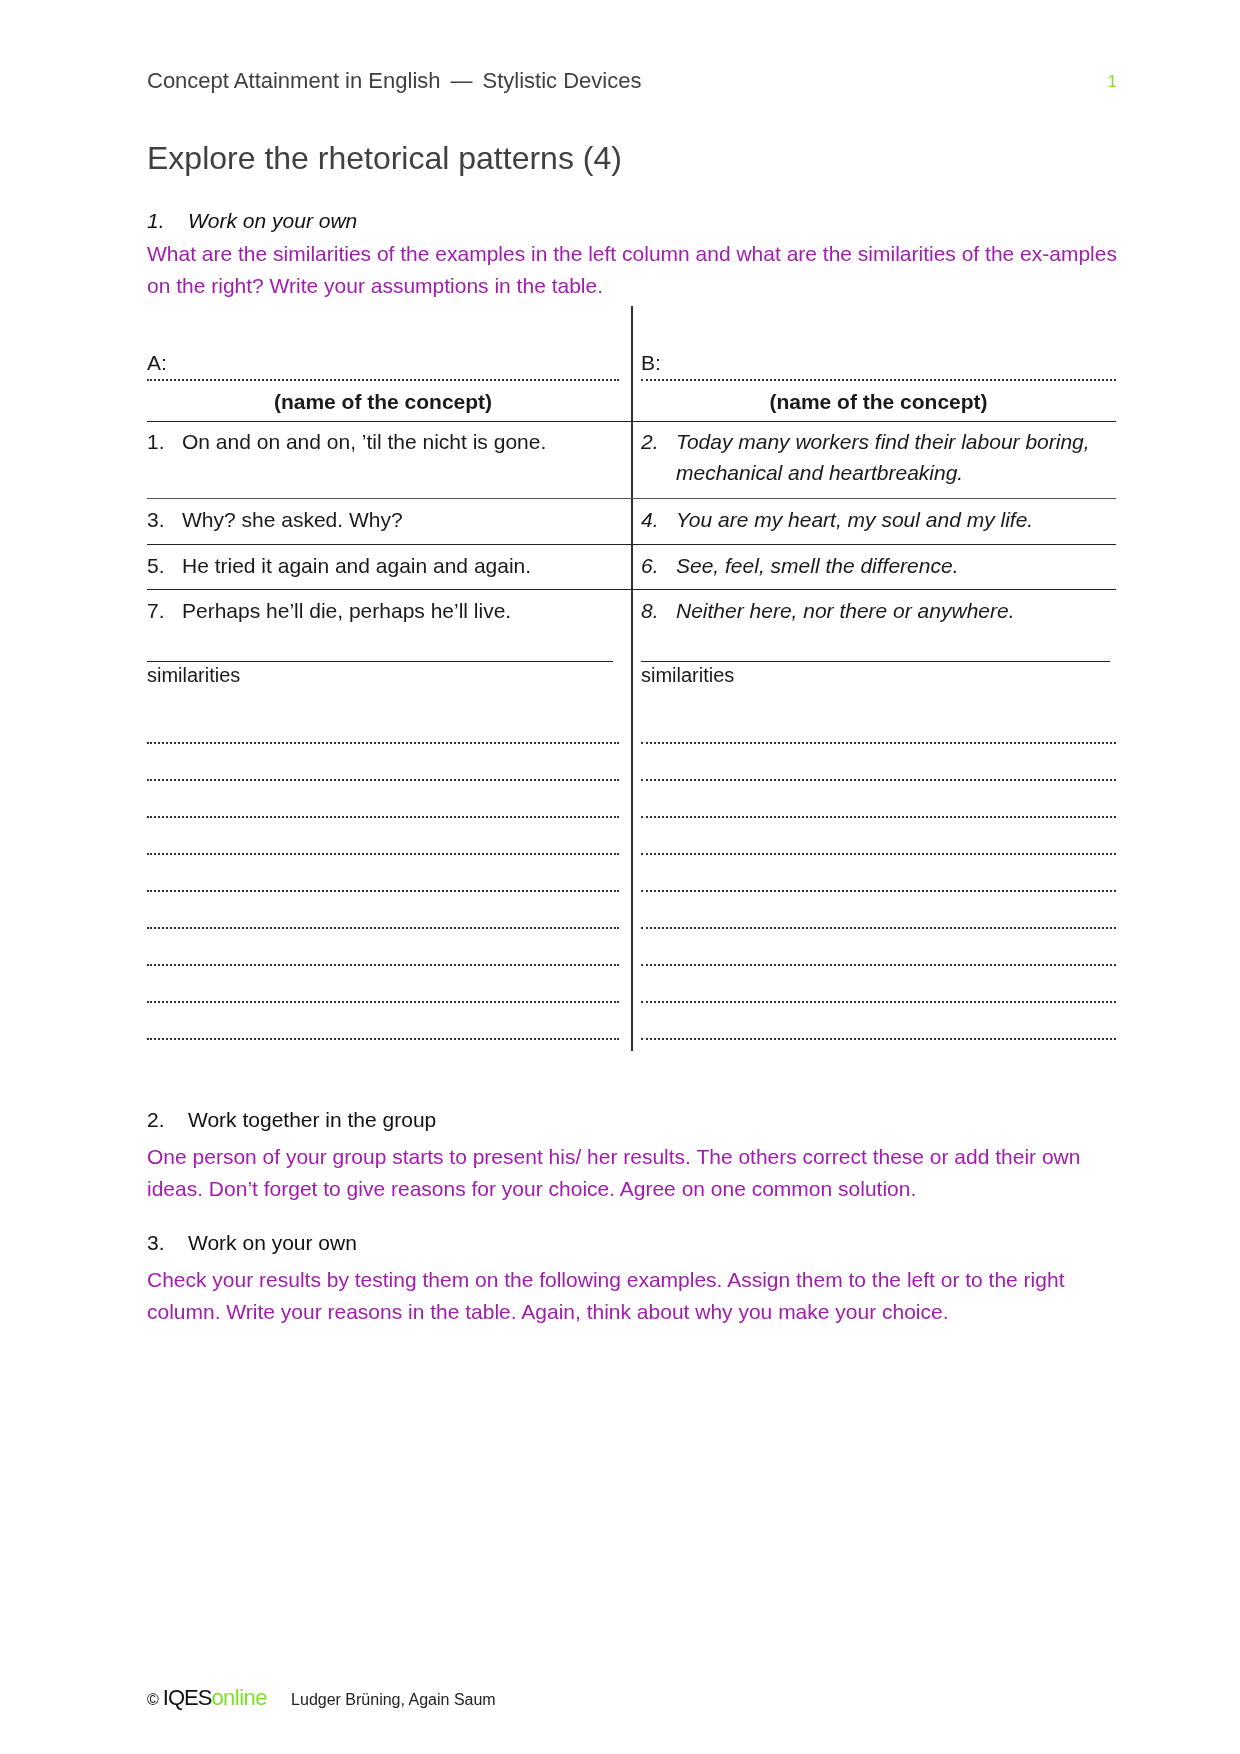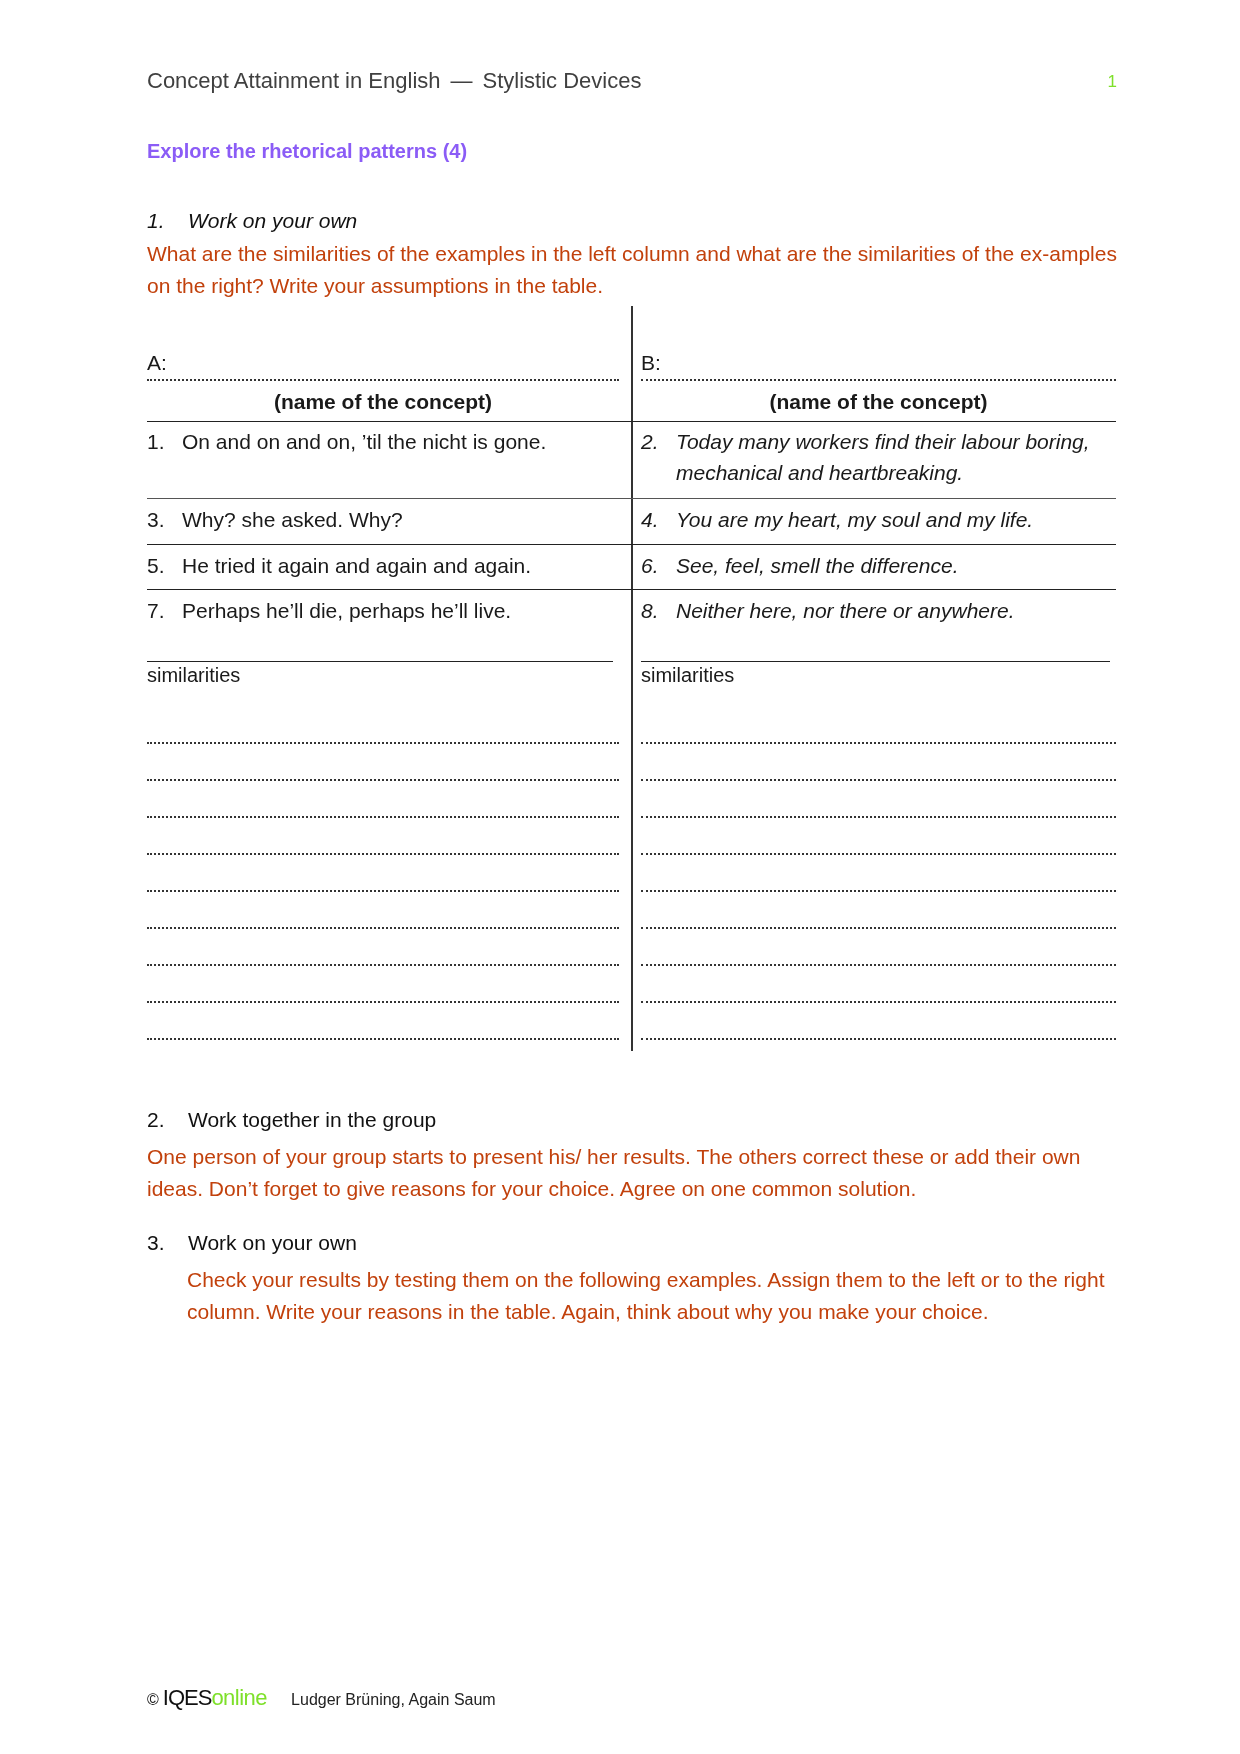--- a/index.html
+++ b/index.html
@@ -9,27 +9,27 @@
   }
   .header {
     position: absolute; left: 147px; top: 68px; width: 970px;
     font-size: 22px; color: #404040; letter-spacing: 0px;
   }
   .header .sep { margin: 0 10px; }
   .page-num {
     position: absolute; right: 123px; top: 72px; font-size: 17px; color: #7ee02a;
   }
   .title {
-    position: absolute; left: 147px; top: 140px; font-size: 20px; color: #8b5cf6;
-    font-weight: bold; margin: 0;
+    position: absolute; left: 147px; top: 140px; font-size: 32px; color: #404040;
+    font-weight: normal; margin: 0;
   }
   .task-head { position: absolute; left: 147px; font-size: 21px; color: #111; }
   .task-head .num { display: inline-block; width: 41px; }
   .task-text {
-    position: absolute; left: 147px; width: 970px; font-size: 21px; line-height: 32px; color: #c2410c;
+    position: absolute; left: 147px; width: 970px; font-size: 21px; line-height: 32px; color: #a21caf;
   }
 
   
   .vline { position: absolute; left: 631px; top: 306px; width: 2px; height: 745px; background: #333; }
 
   .concept-label { position: absolute; top: 351px; font-size: 21px; }
   .dots {
     position: absolute; height: 0; border-bottom: 2px dotted #333;
   }
   .concept-caption { position: absolute; top: 390px; font-size: 21px; text-align: center; font-weight: bold; }
@@ -144,21 +144,21 @@
 <div class="task-head" style="top:1108px;">
   <span class="num">2.</span><span>Work together in the group</span>
 </div>
 <div class="task-text" style="top:1141px;">
   <span>One person of your group starts to present his/ her results. The others correct these or add their own ideas. Don’t forget to give reasons for your choice. Agree on one common solution.</span>
 </div>
 
 <div class="task-head" style="top:1231px;">
   <span class="num">3.</span><span>Work on your own</span>
 </div>
-<div class="task-text" style="top:1264px;margin-left:40px;">
+<div class="task-text" style="top:1264px;">
   <span>Check your results by testing them on the following examples. Assign them to the left or to the right column. Write your reasons in the table. Again, think about why you make your choice.</span>
 </div>
 
 <div class="footer">
   <span class="copy">©</span>
   <span class="iqes">IQES</span>
   <span class="online">online</span>
   <span class="authors">Ludger Brüning, Again Saum</span>
 </div>
 

